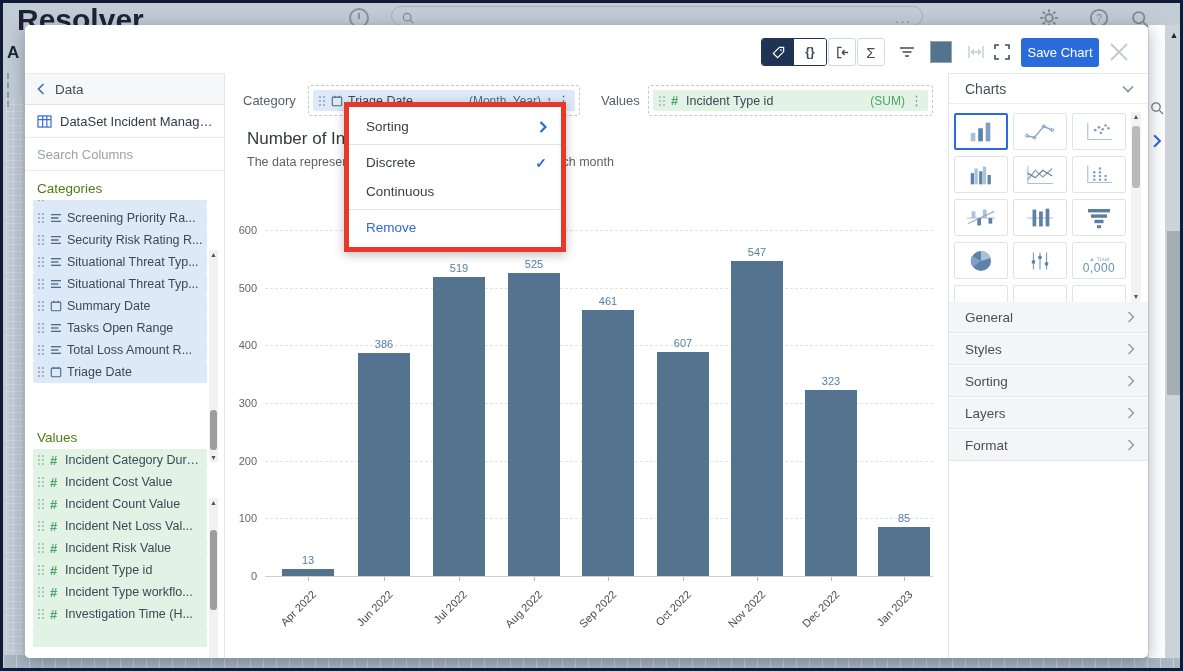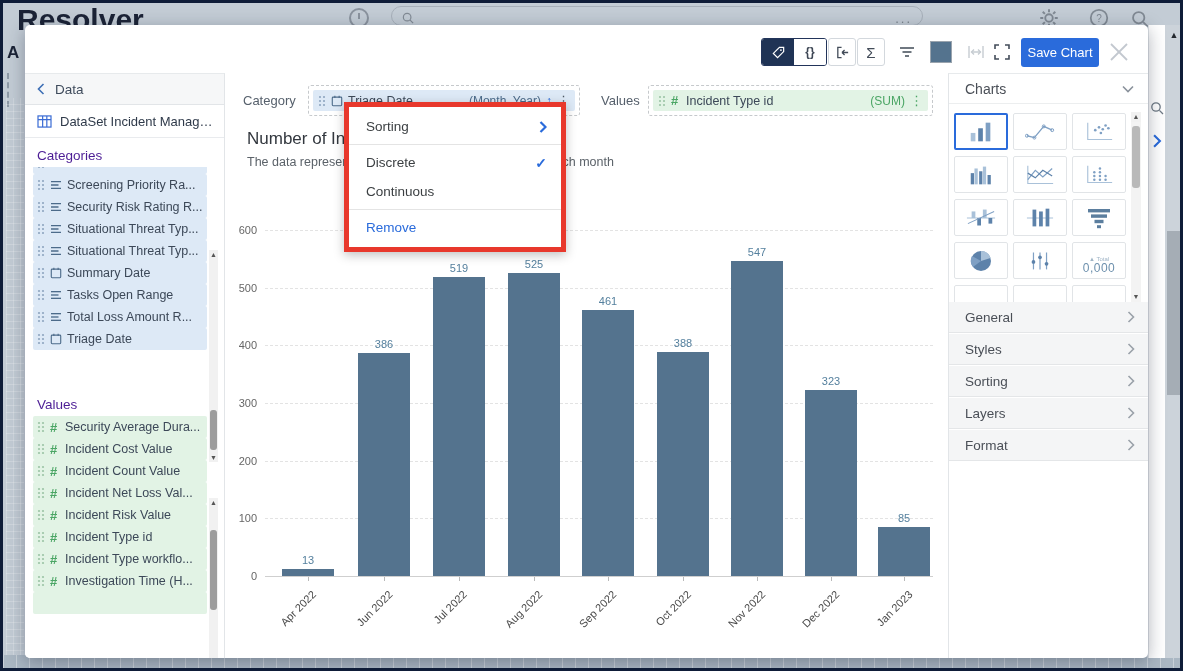--- a/index.html
+++ b/index.html
@@ -47,21 +47,21 @@
 
   
   .dpanel { position:absolute; left:0; top:48px; width:200px; height:585px; border-right:1px solid #e2e5e8; border-top:1px solid #e7eaec; background:#fff; }
   .dp-head { height:31px; background:#f6f7f8; border-bottom:1px solid #e2e5e8; display:flex; align-items:center; padding-left:12px; gap:10px; }
   .dp-head-label { font-size:13.5px; color:#3f4b5c; }
   .dp-dataset { height:33px; border-bottom:1px solid #e9ebee; display:flex; align-items:center; padding-left:12px; gap:8px; cursor:pointer; }
   .dp-dataset span { font-size:13px; color:#2f3a4a; white-space:nowrap; overflow:hidden; text-overflow:ellipsis; width:158px; }
   .dp-search { height:33px; border-bottom:1px solid #e9ebee; display:flex; align-items:center; padding:0 12px; gap:6px; }
   .dp-search input { border:none; outline:none; flex:1; font-size:13px; color:#444; font-family:"Liberation Sans",sans-serif; }
   .dp-search input::placeholder { color:#9aa2ac; }
-  .dp-sect { font-size:13.5px; color:#4c1d95; padding:10px 0 4px 12px; }
+  .dp-sect { font-size:13.5px; color:#4d7c0f; padding:10px 0 4px 12px; }
   .plist { position:relative; margin-left:8px; width:174px; overflow:hidden; }
   .plist-cats { height:218px; }
   .plist-vals { height:215px; }
   .pill { height:22px; margin-bottom:0; border-radius:2px; display:flex; align-items:center; gap:5px; padding:0 4px; cursor:grab; }
   .pill-blue { background:#dde9f6; color:#4c6b8a; }
   .pill-green { background:#e2f3e5; color:#57aa70; }
   .pill-label { font-size:12.5px; color:#3c4858; white-space:nowrap; overflow:hidden; text-overflow:ellipsis; flex:1; }
   .hash { font-size:13px; font-weight:bold; color:#4aa564; width:10px; }
   .clip-top { margin-top:-15px; }
   .lscroll { position:absolute; width:9px; background:#f1f1f1; }
@@ -249,20 +249,27 @@
       </div>
       <div class="dp-dataset">
         <svg width="15" height="13" viewBox="0 0 16 14">
             <rect x="1" y="1" width="14" height="12" fill="none" stroke="#3b6cd4" stroke-width="1.3"></rect>
             <line x1="1" y1="5" x2="15" y2="5" stroke="#3b6cd4" stroke-width="1.3"></line>
             <line x1="6" y1="1" x2="6" y2="13" stroke="#3b6cd4" stroke-width="1.3"></line>
             <line x1="10.5" y1="1" x2="10.5" y2="13" stroke="#3b6cd4" stroke-width="1.3"></line>
           </svg>
         <span>DataSet Incident Managem...</span>
       </div>
+      <div class="dp-search">
+        <input type="text" placeholder="Search Columns" style="">
+        <svg width="14" height="14" viewBox="0 0 14 14">
+            <circle cx="6" cy="6" r="4.4" fill="none" stroke="#6f7a85" stroke-width="1.3"></circle>
+            <line x1="9.5" y1="9.5" x2="13" y2="13" stroke="#6f7a85" stroke-width="1.3"></line>
+          </svg>
+      </div>
       <div class="dp-sect">Categories</div>
       <div class="plist plist-cats" id="cat-list">
           <div class="pill pill-blue clip-top">
             <svg width="8" height="12" viewBox="0 0 8 12">
               <g fill="#8fa6c0">
                 <circle cx="2" cy="2" r="1.1"></circle>
                 <circle cx="6" cy="2" r="1.1"></circle>
                 <circle cx="2" cy="6" r="1.1"></circle>
                 <circle cx="6" cy="6" r="1.1"></circle>
                 <circle cx="2" cy="10" r="1.1"></circle>
@@ -447,21 +454,21 @@
               <g fill="#9cc4a6">
                 <circle cx="2" cy="2" r="1.1"></circle>
                 <circle cx="6" cy="2" r="1.1"></circle>
                 <circle cx="2" cy="6" r="1.1"></circle>
                 <circle cx="6" cy="6" r="1.1"></circle>
                 <circle cx="2" cy="10" r="1.1"></circle>
                 <circle cx="6" cy="10" r="1.1"></circle>
               </g>
             </svg>
             <span class="hash">#</span>
-            <span class="pill-label">Security Average Dura...</span>
+            <span class="pill-label">Incident Category Dura...</span>
           </div>
           <div class="pill pill-green">
             <svg width="8" height="12" viewBox="0 0 8 12">
               <g fill="#9cc4a6">
                 <circle cx="2" cy="2" r="1.1"></circle>
                 <circle cx="6" cy="2" r="1.1"></circle>
                 <circle cx="2" cy="6" r="1.1"></circle>
                 <circle cx="6" cy="6" r="1.1"></circle>
                 <circle cx="2" cy="10" r="1.1"></circle>
                 <circle cx="6" cy="10" r="1.1"></circle>
@@ -641,21 +648,21 @@
         <div class="xlab" style="right: 687px; top: 563px;">Jul 2022</div>
         <div class="bar" style="left: 483px; top: 248.25px; height: 302.75px; background: rgb(84, 115, 142); pointer-events: auto;"></div>
         <div class="blab" style="left: 483px; top: 233.25px; color: rgb(85, 128, 158);">525</div>
         <div class="xtick" style="left: 509px; top: 552px;"></div>
         <div class="xlab" style="right: 612px; top: 563px;">Aug 2022</div>
         <div class="bar" style="left: 557px; top: 285.157px; height: 265.843px; background: rgb(84, 115, 142); pointer-events: auto;"></div>
         <div class="blab" style="left: 557px; top: 270.157px; color: rgb(85, 128, 158);">461</div>
         <div class="xtick" style="left: 583px; top: 552px;"></div>
         <div class="xlab" style="right: 538px; top: 563px;">Sep 2022</div>
         <div class="bar" style="left: 632px; top: 327.253px; height: 223.747px; background: rgb(84, 115, 142); pointer-events: auto;"></div>
-        <div class="blab" style="left: 632px; top: 312.253px; color: rgb(85, 128, 158);">388</div>
+        <div class="blab" style="left: 632px; top: 312.253px; color: rgb(85, 128, 158);">607</div>
         <div class="xtick" style="left: 658px; top: 552px;"></div>
         <div class="xlab" style="right: 463px; top: 563px;">Oct 2022</div>
         <div class="bar" style="left: 706px; top: 235.563px; height: 315.437px; background: rgb(84, 115, 142); pointer-events: auto;"></div>
         <div class="blab" style="left: 706px; top: 220.563px; color: rgb(85, 128, 158);">547</div>
         <div class="xtick" style="left: 732px; top: 552px;"></div>
         <div class="xlab" style="right: 389px; top: 563px;">Nov 2022</div>
         <div class="bar" style="left: 780px; top: 364.737px; height: 186.263px; background: rgb(84, 115, 142); pointer-events: auto;"></div>
         <div class="blab" style="left: 780px; top: 349.737px; color: rgb(85, 128, 158);">323</div>
         <div class="xtick" style="left: 806px; top: 552px;"></div>
         <div class="xlab" style="right: 315px; top: 563px;">Dec 2022</div>

